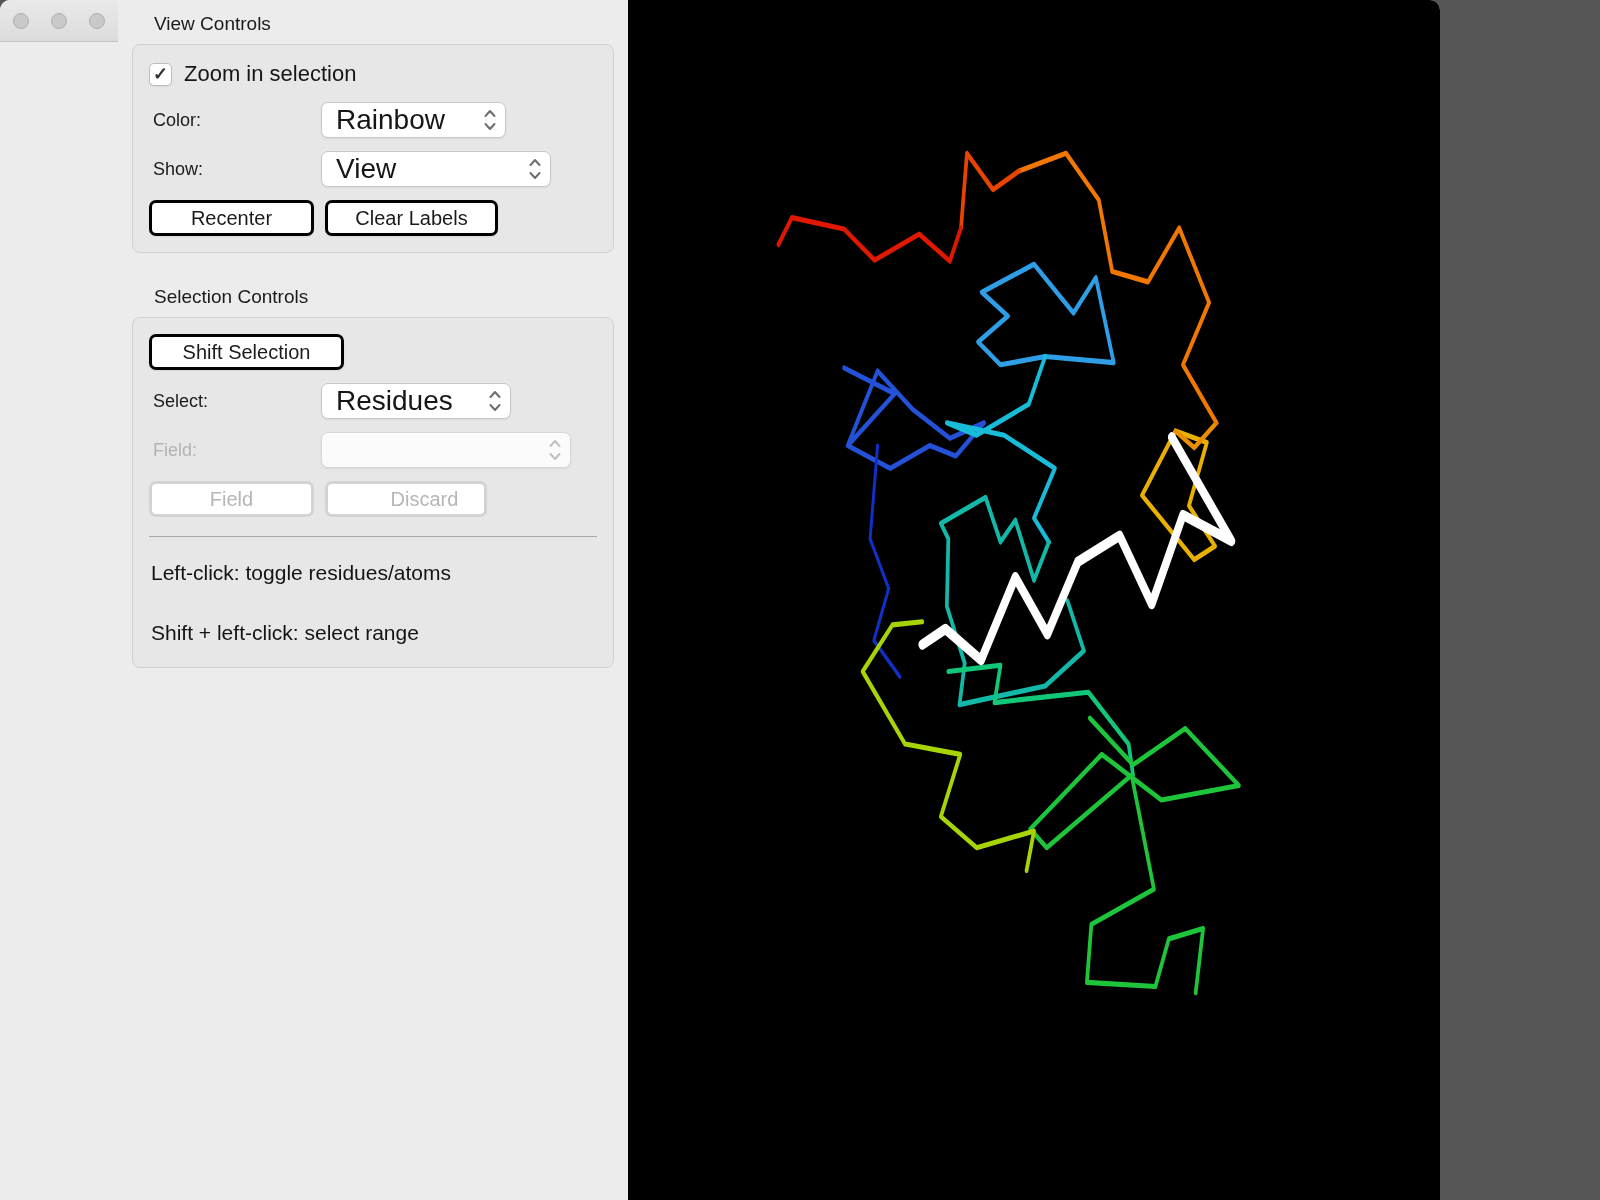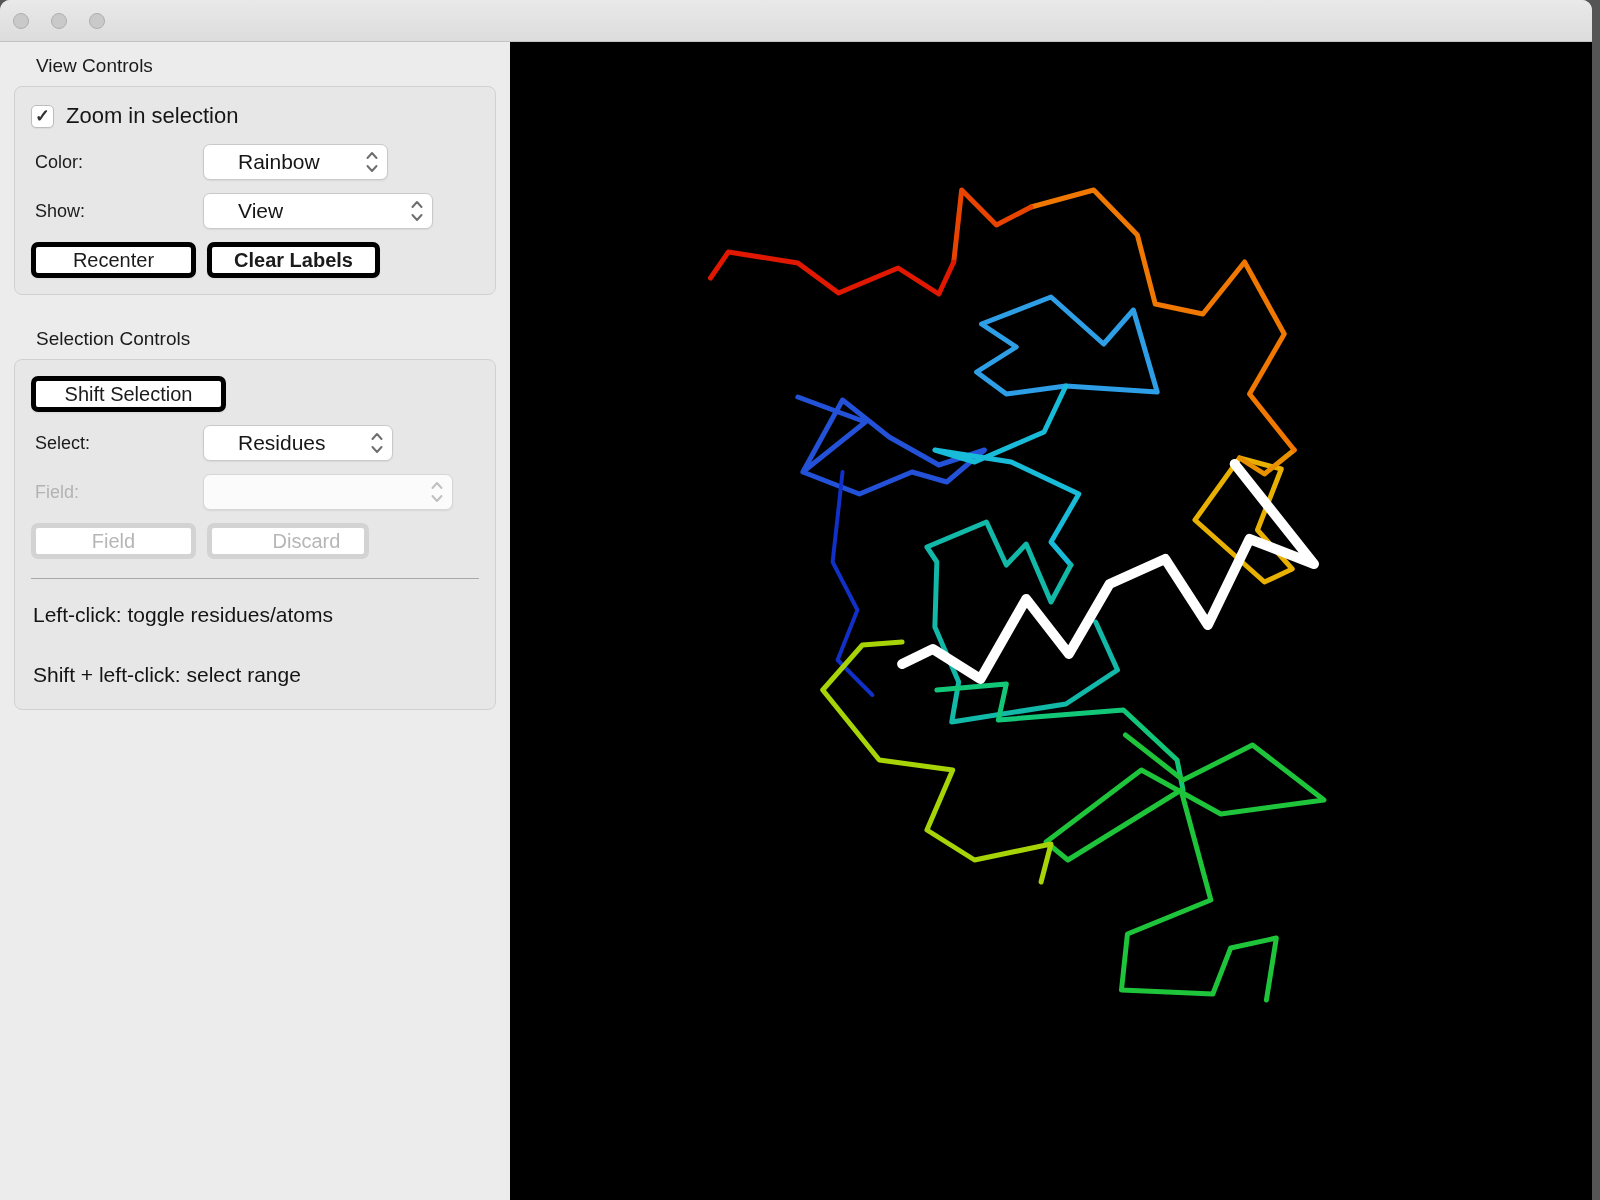--- a/index.html
+++ b/index.html
@@ -1,17 +1,17 @@
 <!DOCTYPE html>
 <html><head>
 <meta charset="utf-8">
 <style>
   html,body { margin:0; padding:0; background:#555; }
   body { width:1600px; height:1200px; font-family:"Liberation Sans", sans-serif; -webkit-font-smoothing:antialiased; }
-  .window { width:1592px; height:1200px; display:flex; flex-direction:column; background:#ececec; border-radius:10px 10px 0 0; overflow:hidden; }
+  .window { width:1440px; height:1200px; display:flex; background:#ececec; border-radius:10px 10px 0 0; overflow:hidden; }
 
   
   .titlebar { height:42px; flex:0 0 42px; background:linear-gradient(#e9e9e9,#dcdcdc); border-bottom:1px solid #c3c3c3; display:flex; align-items:center; padding:0 13px; box-sizing:border-box; }
   .traffic-lights { display:flex; gap:22px; }
   .tl { width:16px; height:16px; border-radius:50%; background:#c9c9c9; border:1px solid #aeaeae; box-sizing:border-box; }
 
   
   .content { flex:1; display:flex; min-height:0; }
   .sidebar { width:510px; flex:0 0 510px; background:#ececec; padding-top:13px; box-sizing:border-box; }
   .viewport { flex:1; background:#000; position:relative; }
@@ -28,31 +28,31 @@
   .field-label.disabled { color:#b3b3b3; }
 
   
   .checkbox-row { margin-bottom:15px; }
   .checkbox { width:23px; height:23px; border-radius:5px; background:#fff; border:1px solid #bdbdbd; box-shadow:0 1px 1px rgba(0,0,0,.06); display:inline-flex; align-items:center; justify-content:center; box-sizing:border-box; cursor:default; }
   .checkbox .check { font-size:18px; font-weight:bold; color:#333; line-height:1; }
   .cb-label { margin-left:12px; font-size:22px; color:#161616; }
 
   
   .popup { height:36px; background:#fff; border:1px solid #c9c9c9; border-radius:7px; display:inline-flex; align-items:center; justify-content:space-between; padding:0 6px 0 14px; box-sizing:border-box; box-shadow:0 1px 2px rgba(0,0,0,.07); }
-  .popup-text { font-size:21px; color:#161616; white-space:nowrap; overflow:hidden;margin-left:20px; }
+  .popup-text { font-size:28px; color:#161616; white-space:nowrap; overflow:hidden; }
   .popup.disabled { background:#fbfbfb; border-color:#d6d6d6; }
   .popup.disabled .popup-text { color:#b3b3b3; }
   .chevrons { display:inline-flex; align-items:center; }
   .popup.disabled .chevrons svg path { stroke:#c0c0c0; }
 
   
-  .btn { height:36px; border-radius:7px; border:5px solid #000000; background:#fff; font-size:20px; color:#1b1b1b; box-shadow:0 1px 2px rgba(0,0,0,.07); font-family:"Liberation Sans", sans-serif; box-sizing:border-box; }
+  .btn { height:36px; border-radius:7px; border:3px solid #000000; background:#fff; font-size:20px; color:#1b1b1b; box-shadow:0 1px 2px rgba(0,0,0,.07); font-family:"Liberation Sans", sans-serif; box-sizing:border-box; }
   .btn.disabled { color:#b6b6b6; border-color:#d3d3d3; box-shadow:none; }
   .w-recenter { width:165px; margin-right:11px; }
-  .w-clear { width:173px;font-weight:bold; }
+  .w-clear { width:173px; }
   .w-edit { width:195px; margin-bottom:13px; }
   .w-accept { width:165px; margin-right:11px; }
   .w-discard { width:162px;padding-left:43px; }
 
   .divider { border:none; border-top:1px solid #a8a8a8; margin:19px 0 24px 0; }
 
   .help-line { font-size:21px; color:#141414; margin:0 0 36px 2px; }
   .help-line:last-child { margin-bottom:6px; }
 </style>
 </head>

